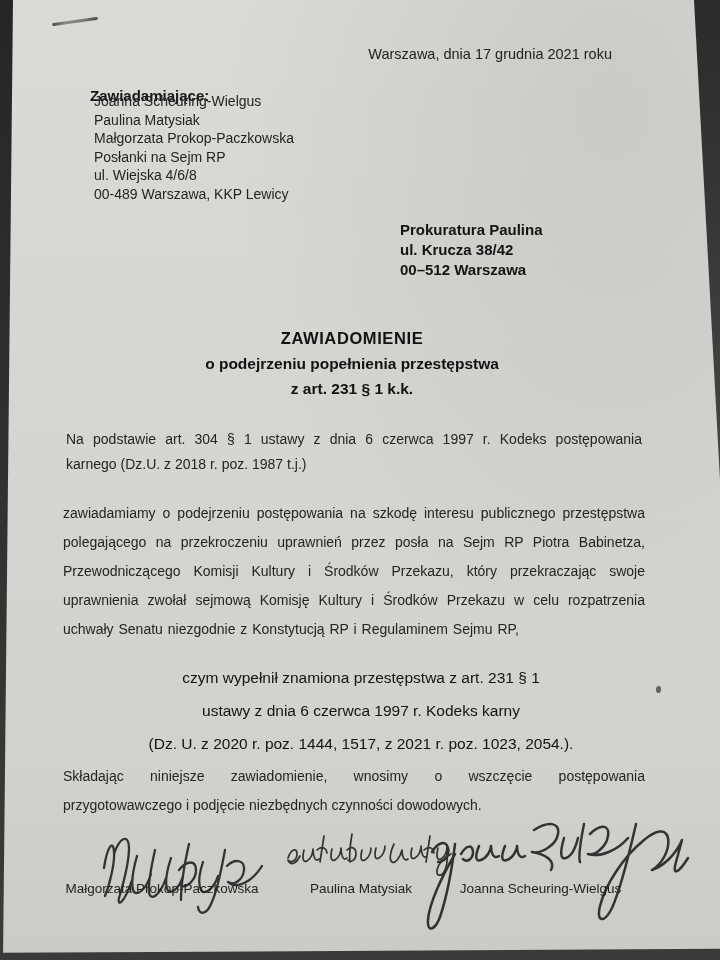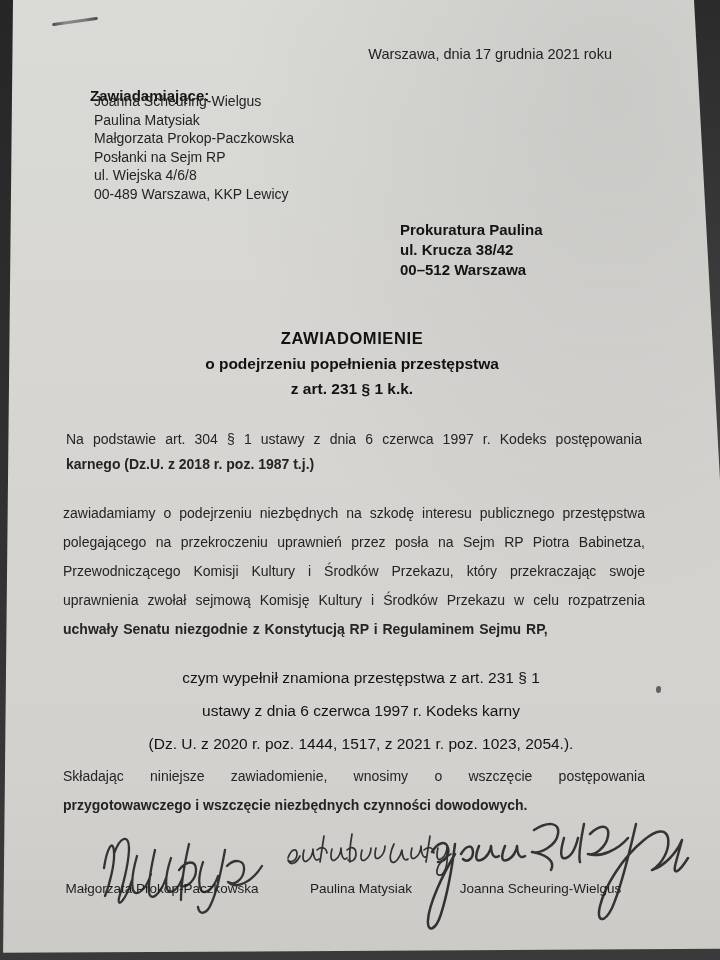--- a/index.html
+++ b/index.html
@@ -36,21 +36,21 @@
   .date{left:330px;top:46px;width:282px;text-align:right;font-size:14.5px;color:#222;}
   .senders-heading{left:90px;top:68px;font-size:15px;font-weight:bold;color:#161616;margin-top:19px;}
   .senders{left:94px;top:92px;width:300px;font-size:14px;line-height:18.5px;color:#242424;}
   .recipient{left:400px;top:220px;width:260px;font-size:15px;line-height:20px;font-weight:bold;color:#141414;}
   .title{left:60px;top:326px;width:584px;text-align:center;font-weight:bold;color:#121212;}
   .title .t1{font-size:16.5px;line-height:25px;letter-spacing:.6px;}
   .title .t2,.title .t3{font-size:15.5px;line-height:25px;}
   .legal{left:66px;top:427px;width:576px;font-size:14px;line-height:25px;color:#242424;}
   .bodytext{left:63px;top:499px;width:582px;font-size:14px;line-height:29px;color:#242424;word-spacing:1px;}
   .jline{text-align:justify;text-align-last:justify;white-space:normal;}
-  .lline{text-align:left;font-weight:bold;}
+  .lline{text-align:left;}
   .qual{left:69px;top:661px;width:584px;text-align:center;font-weight:normal;font-size:15.5px;line-height:33px;color:#131313;}
   .closing{left:63px;top:762px;width:582px;font-size:14px;line-height:29px;color:#242424;}
   .sig-label{position:absolute;top:881px;font-size:13.5px;text-align:center;color:#1f1f1f;}
   .sig-label.s1{left:58px;width:208px;}
   .sig-label.s2{left:283px;width:156px;}
   .sig-label.s3{left:453px;width:175px;}
   .sig-svg{position:absolute;left:0;top:808px;pointer-events:none;}
 </style>
 </head>
 <body>
@@ -86,36 +86,36 @@
     <div class="t2">o podejrzeniu popełnienia przestępstwa</div>
     <div class="t3">z art. 231 § 1 k.k.</div>
   </div>
 
   <div class="abs legal">
     <div class="jline">Na podstawie art. 304 § 1 ustawy z dnia 6 czerwca 1997 r. Kodeks postępowania</div>
     <div class="lline">karnego (Dz.U. z 2018 r. poz. 1987 t.j.)</div>
   </div>
 
   <div class="abs bodytext">
-    <div class="jline">zawiadamiamy o podejrzeniu niezbędnych na szkodę interesu publicznego przestępstwa</div>
+    <div class="jline">zawiadamiamy o podejrzeniu postępowania na szkodę interesu publicznego przestępstwa</div>
     <div class="jline">polegającego na przekroczeniu uprawnień przez posła na Sejm RP Piotra Babinetza,</div>
     <div class="jline">Przewodniczącego Komisji Kultury i Środków Przekazu, który przekraczając swoje</div>
     <div class="jline">uprawnienia zwołał sejmową Komisję Kultury i Środków Przekazu w celu rozpatrzenia</div>
     <div class="lline">uchwały Senatu niezgodnie z Konstytucją RP i Regulaminem Sejmu RP,</div>
   </div>
 
   <div class="abs qual">
     <div>czym wypełnił znamiona przestępstwa z art. 231 § 1</div>
     <div>ustawy z dnia 6 czerwca 1997 r. Kodeks karny</div>
     <div>(Dz. U. z 2020 r. poz. 1444, 1517, z 2021 r. poz. 1023, 2054.).</div>
   </div>
 
   <div class="abs closing">
     <div class="jline">Składając niniejsze zawiadomienie, wnosimy o wszczęcie postępowania</div>
-    <div class="lline">przygotowawczego i wszczęcie niezbędnych czynności dowodowych.</div>
+    <div class="lline">przygotowawczego i podjęcie niezbędnych czynności dowodowych.</div>
   </div>
 
   <div class="sig-label s1">Małgorzata Prokop-Paczkowska</div>
   <div class="sig-label s2">Paulina Matysiak</div>
   <div class="sig-label s3">Joanna Scheuring-Wielgus</div>
 
   <svg class="sig-svg" width="720" height="152" viewBox="0 0 720 152">
     <g fill="none" stroke="#222" stroke-linecap="round" stroke-linejoin="round" opacity="0.9">
       <path stroke-width="2.3" d="M 104 60 C 107 40, 113 30, 114 44 C 115 56, 109 78, 105 88
            M 114 46 C 120 28, 129 26, 129 40 C 129 54, 122 80, 119 90 C 117 100, 125 94, 132 72

